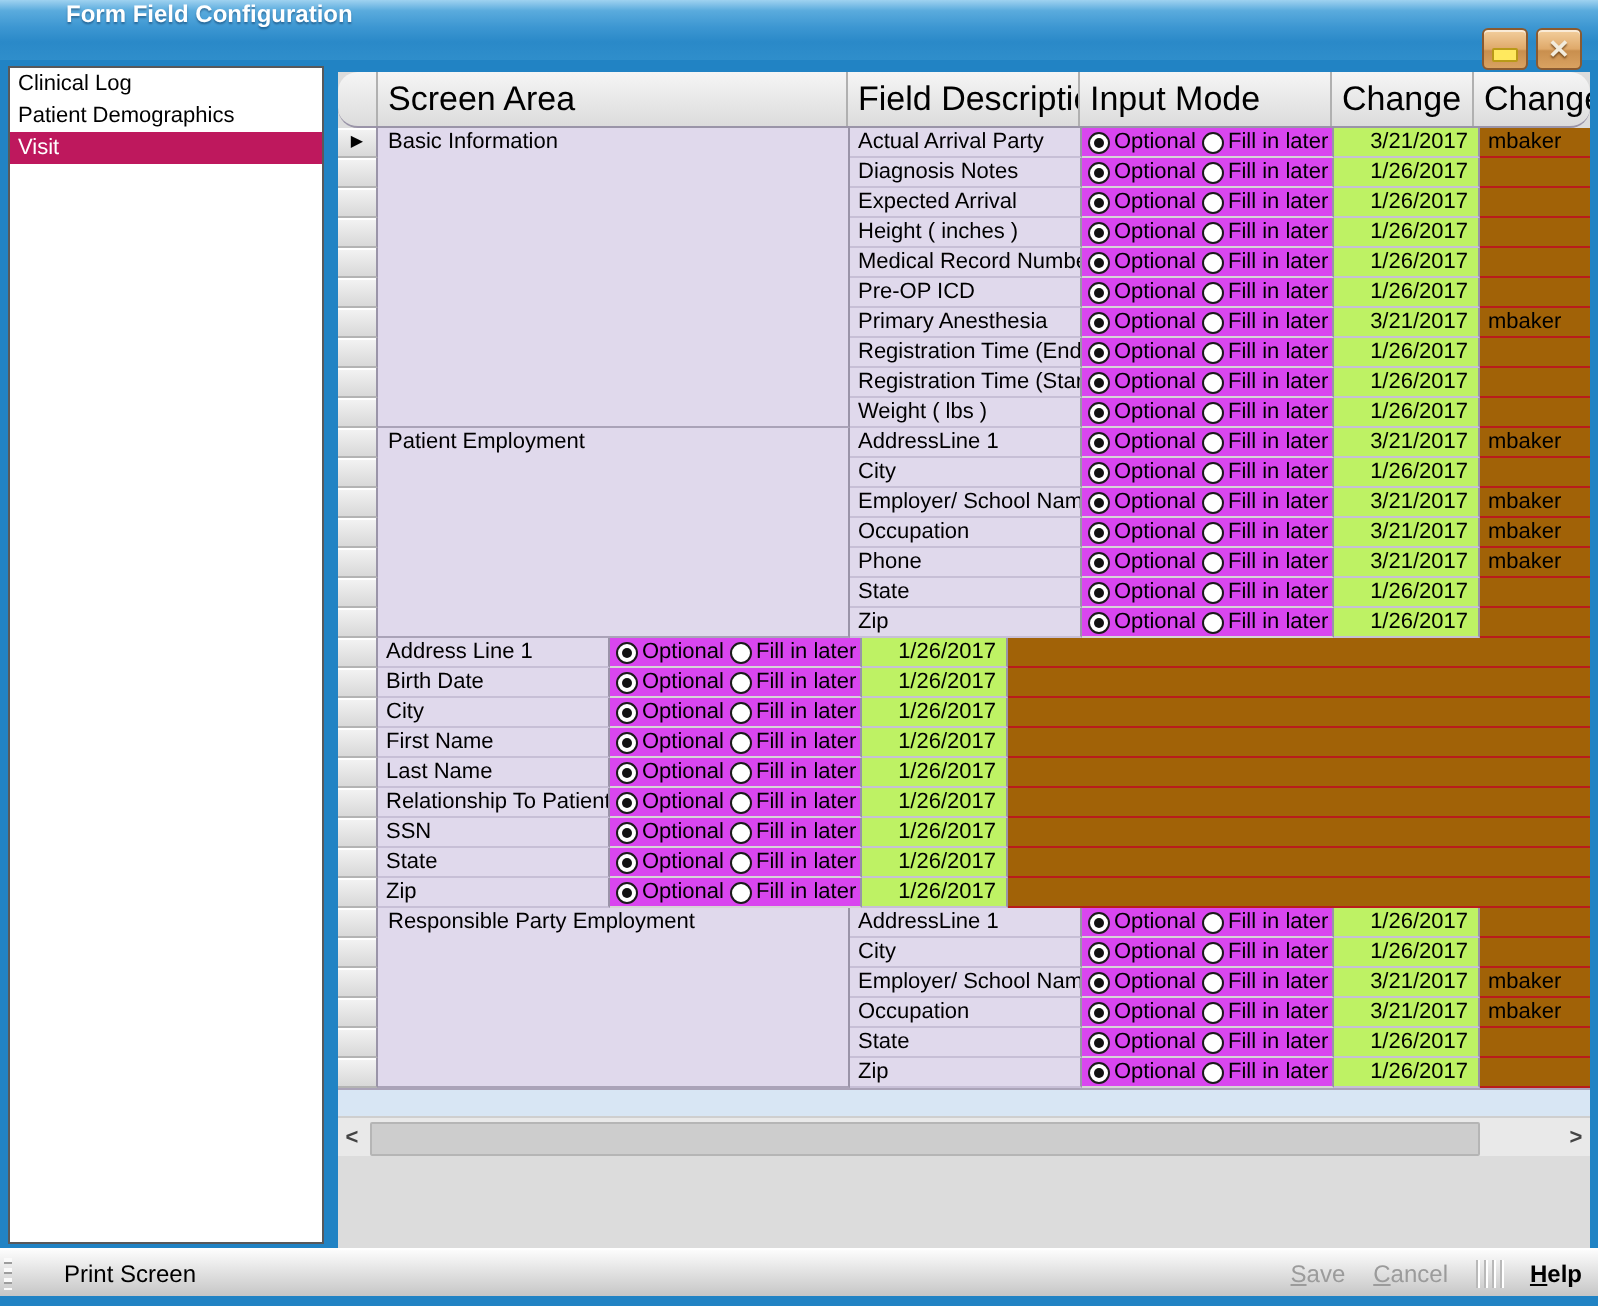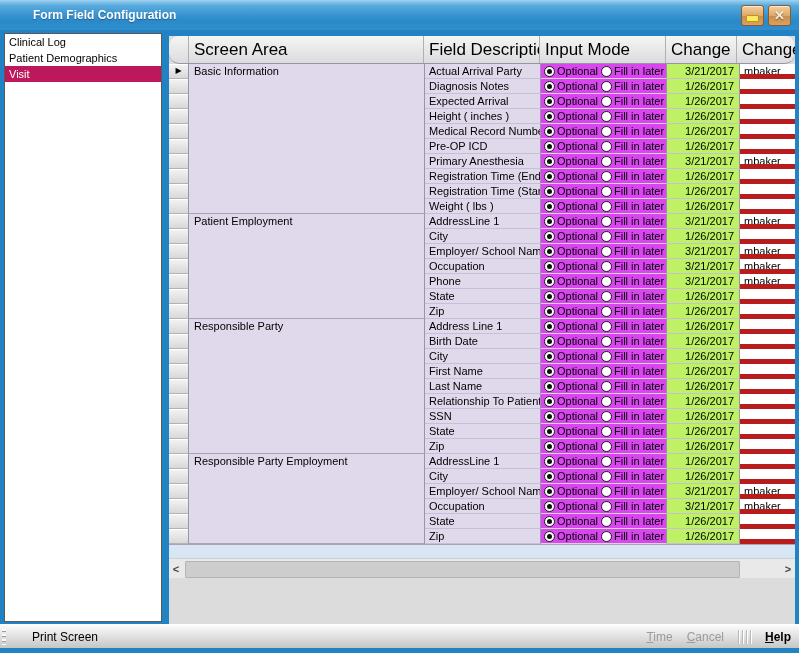--- a/index.html
+++ b/index.html
@@ -1,21 +1,21 @@
 <!DOCTYPE html>
 <html><head>
 <meta charset="utf-8">
 <style>
   html,body{margin:0;padding:0;width:799px;height:653px;overflow:hidden;
     font-family:"Liberation Sans",sans-serif;-webkit-font-smoothing:antialiased;}
   .window{position:absolute;inset:0;background:#2183c4;}
   
   .titlebar{position:absolute;top:0;left:0;right:0;height:30px;
     background:linear-gradient(#9fd2f0 0%,#5aabdd 18%,#3d97d2 45%,#2a89c8 70%,#2f8ecb 100%);
-    display:flex;align-items:center;}
+    display:flex;flex-direction:column;}
   .title{color:#fff;font-size:12px;font-weight:bold;padding-left:33px;
     text-shadow:0 1px 1px rgba(0,40,80,.45);}
   .tb-btns{margin-left:auto;display:flex;gap:4px;padding-right:8px;}
   .tb-btn{width:21px;height:19px;border:1px solid #8a5a30;border-radius:3px;
     background:linear-gradient(#f3cf9e 0%,#dfa96a 50%,#c98f4e 55%,#d9a261 100%);
     display:flex;align-items:center;justify-content:center;cursor:pointer;
     box-shadow:inset 0 1px 0 rgba(255,255,255,.6);}
   .min-glyph{width:11px;height:5px;background:#ffe95e;border:1px solid #b99a17;border-radius:1px;margin-top:6px;}
   .close-glyph{color:#f2ecdd;font-size:13px;font-weight:bold;line-height:1;
     text-shadow:0 1px 1px rgba(90,50,10,.7);}
@@ -54,21 +54,21 @@
     white-space:nowrap;overflow:hidden;line-height:15px;box-sizing:content-box;}
   .rows{flex:1;display:flex;flex-direction:column;}
   .frow{display:flex;height:15px;line-height:14px;}
   .cell{box-sizing:border-box;white-space:nowrap;overflow:hidden;height:15px;}
   .cell.fd{width:116px;background:#e0d9ec;border-right:1px solid #9a94a8;
     border-bottom:1px solid #c7bfd6;padding-left:4px;}
   .cell.im{width:126px;background:#d946ef;border-right:1px solid #9a94a8;
     border-bottom:1px solid #d6d6d6;display:flex;align-items:center;padding-left:3px;}
   .cell.cd{width:73px;background:#bef264;border-right:1px solid #9a94a8;
     border-bottom:1px solid #c7bfd6;text-align:right;padding-right:5px;}
-  .cell.cb{flex:1;background:#ffffff;border-bottom:5px solid #b91c1c;padding-left:4px;}
+  .cell.cb{flex:1;background:#a16207;border-bottom:1px solid #b91c1c;padding-left:4px;}
   .radio{width:9px;height:9px;border:1px solid #1a1a1a;border-radius:50%;
     background:#fff;display:inline-block;flex:0 0 auto;position:relative;margin-right:2px;}
   .radio.checked::after{content:"";position:absolute;left:2px;top:2px;width:5px;height:5px;
     border-radius:50%;background:#111;}
   .rlabel{margin-right:3px;color:#000;}
   
   .blueband{height:13px;background:#d8e6f4;border-top:1px solid #aaa3b8;}
   .hscroll{height:19px;background:#e9e9e9;display:flex;align-items:center;border-top:1px solid #cfcfcf;}
   .scr-btn{width:14px;height:17px;display:flex;align-items:center;justify-content:center;
     color:#444;font-size:11px;font-weight:bold;cursor:pointer;}
@@ -352,21 +352,20 @@
               <div class="ind-cell"></div>
               <div class="ind-cell"></div>
               <div class="ind-cell"></div>
               <div class="ind-cell"></div>
               <div class="ind-cell"></div>
               <div class="ind-cell"></div>
               <div class="ind-cell"></div>
               <div class="ind-cell"></div>
               <div class="ind-cell"></div>
             </div>
-            <div class="sa-cell">Responsible Party</div>
             <div class="rows">
               <div class="frow">
                 <div class="cell fd">Address Line 1</div>
                 <div class="cell im">
                   <span class="radio checked"></span>
                   <span class="rlabel">Optional</span>
                   <span class="radio"></span>
                   <span class="rlabel">Fill in later</span>
                 </div>
                 <div class="cell cd">1/26/2017</div>
@@ -552,21 +551,21 @@
         </div>
         <div class="scr-btn">&gt;</div>
       </div>
     </div>
   </div>
 
   <div class="footer">
     <div class="grip"></div>
     <span class="ps-label f-btn">Print Screen</span>
     <div class="foot-right">
-      <span class="f-btn disabled ul-first">Time</span>
+      <span class="f-btn disabled ul-first">Save</span>
       <span class="f-btn disabled ul-first">Cancel</span>
       <span class="vsep">
           <i></i>
           <i></i>
           <i></i>
           <i></i>
         </span>
       <span class="f-btn help ul-first">Help</span>
     </div>
   </div>

